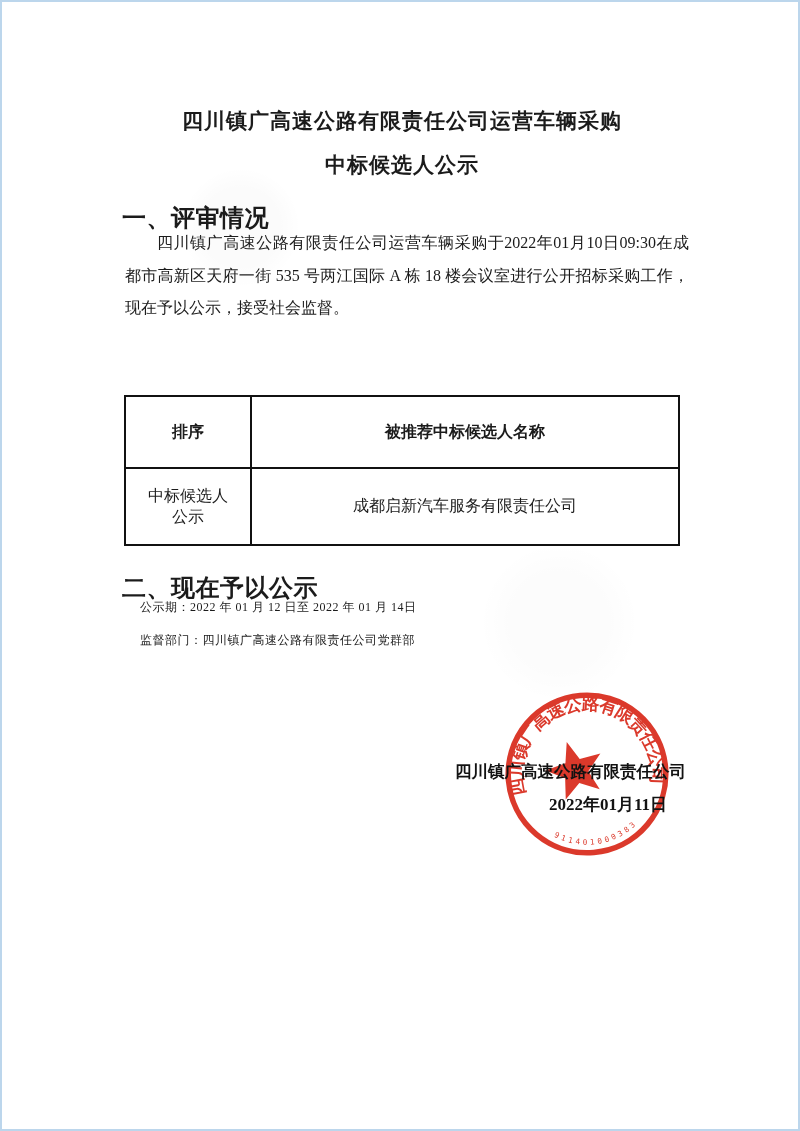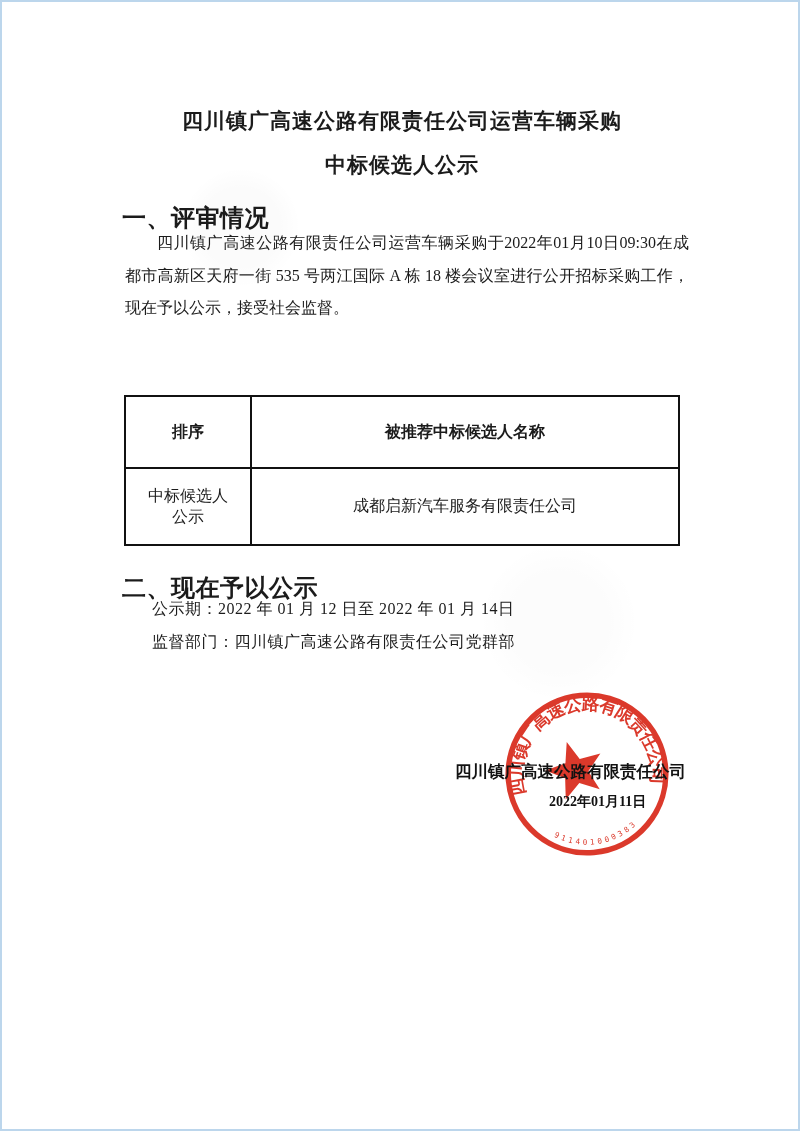--- a/index.html
+++ b/index.html
@@ -43,37 +43,37 @@
   }
   .doc-table th, .doc-table td {
     border:2px solid #111;
     text-align:center; vertical-align:middle;
     font-size:16px; padding:16px;
   }
   .doc-table th { font-weight:bold; height:38px; }
   .doc-table td { height:43px; font-weight:normal; }
   .col-rank { width:126px; }
   .sec2-line {
-    left:150px;
-    font-size:16px; letter-spacing:0.5px; white-space:nowrap;
+    left:138px;
+    font-size:12px; letter-spacing:0.5px; white-space:nowrap;
   }
   .pub { top:597px; }
   .sup { top:630px; }
   .seal {
     left:484px; top:671px; width:202px; height:202px;
     z-index:1; opacity:0.92;
   }
   .sig-company {
     left:453px; top:759px; z-index:2;
     font-size:16.5px; font-weight:bold; letter-spacing:0px;
     color:#121212; white-space:nowrap;
   }
   .sig-date {
     left:547px; top:791px; z-index:2;
-    font-size:14px; font-weight:bold;
+    font-size:17px; font-weight:bold;
     color:#121212; white-space:nowrap;
   }
 </style>
 </head>
 <body>
 
 <div class="page">
 
   <div class="abs title title-1">四川镇广高速公路有限责任公司运营车辆采购</div>
   <div class="abs title title-2">中标候选人公示</div>

